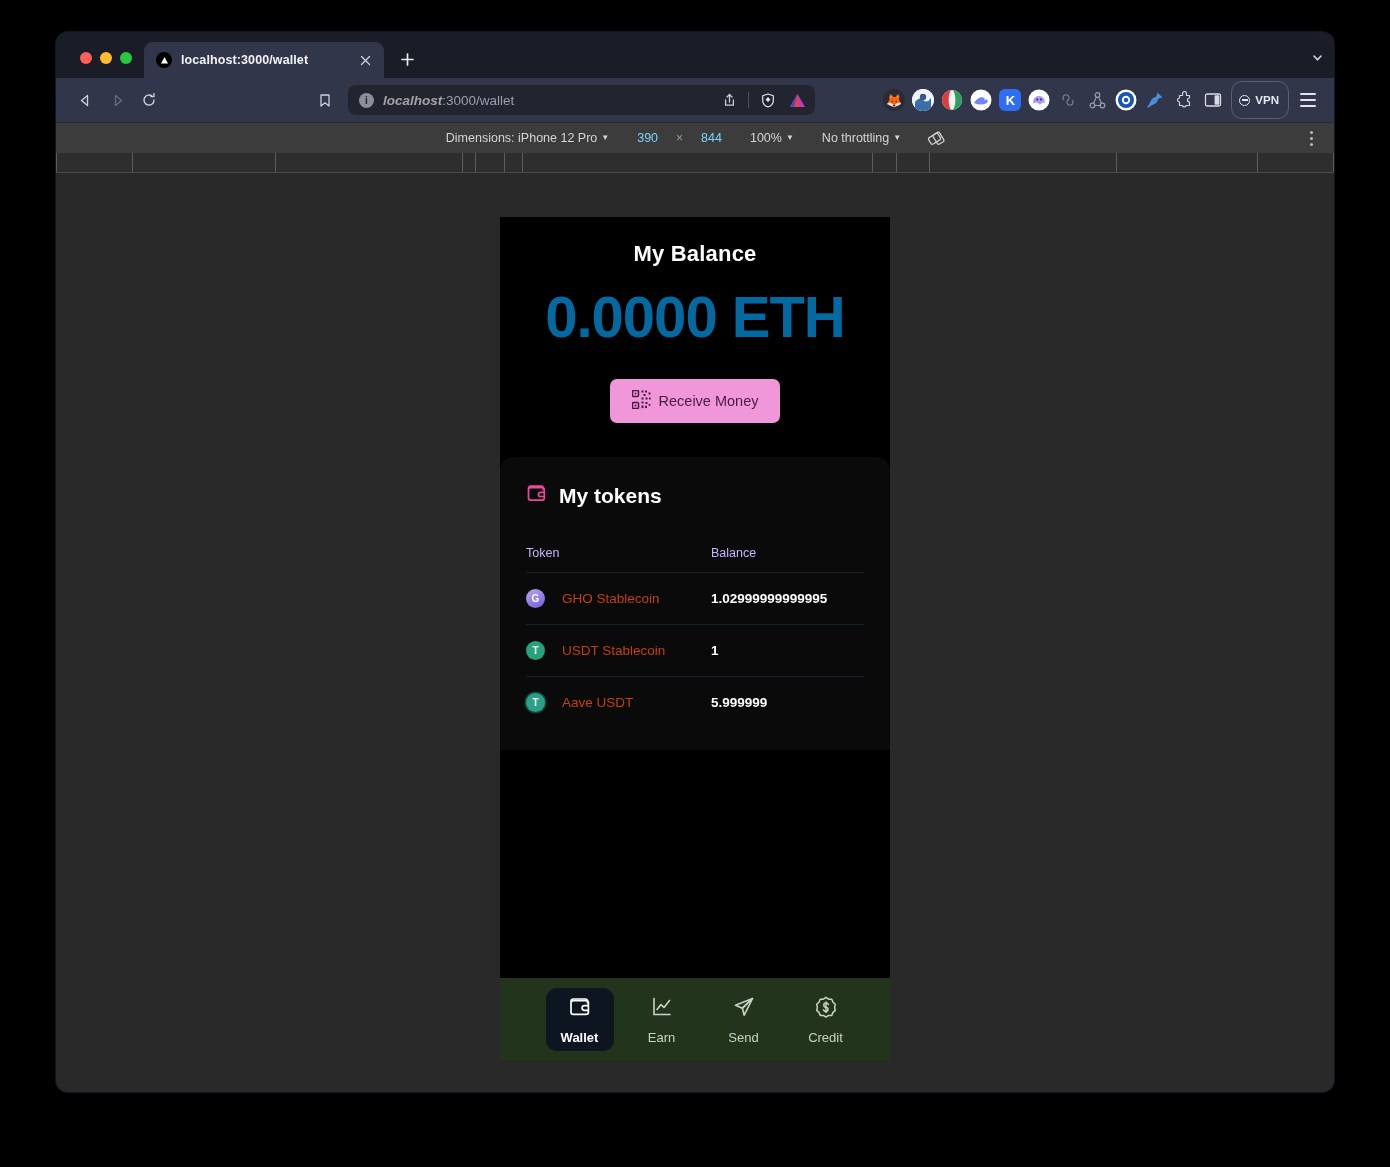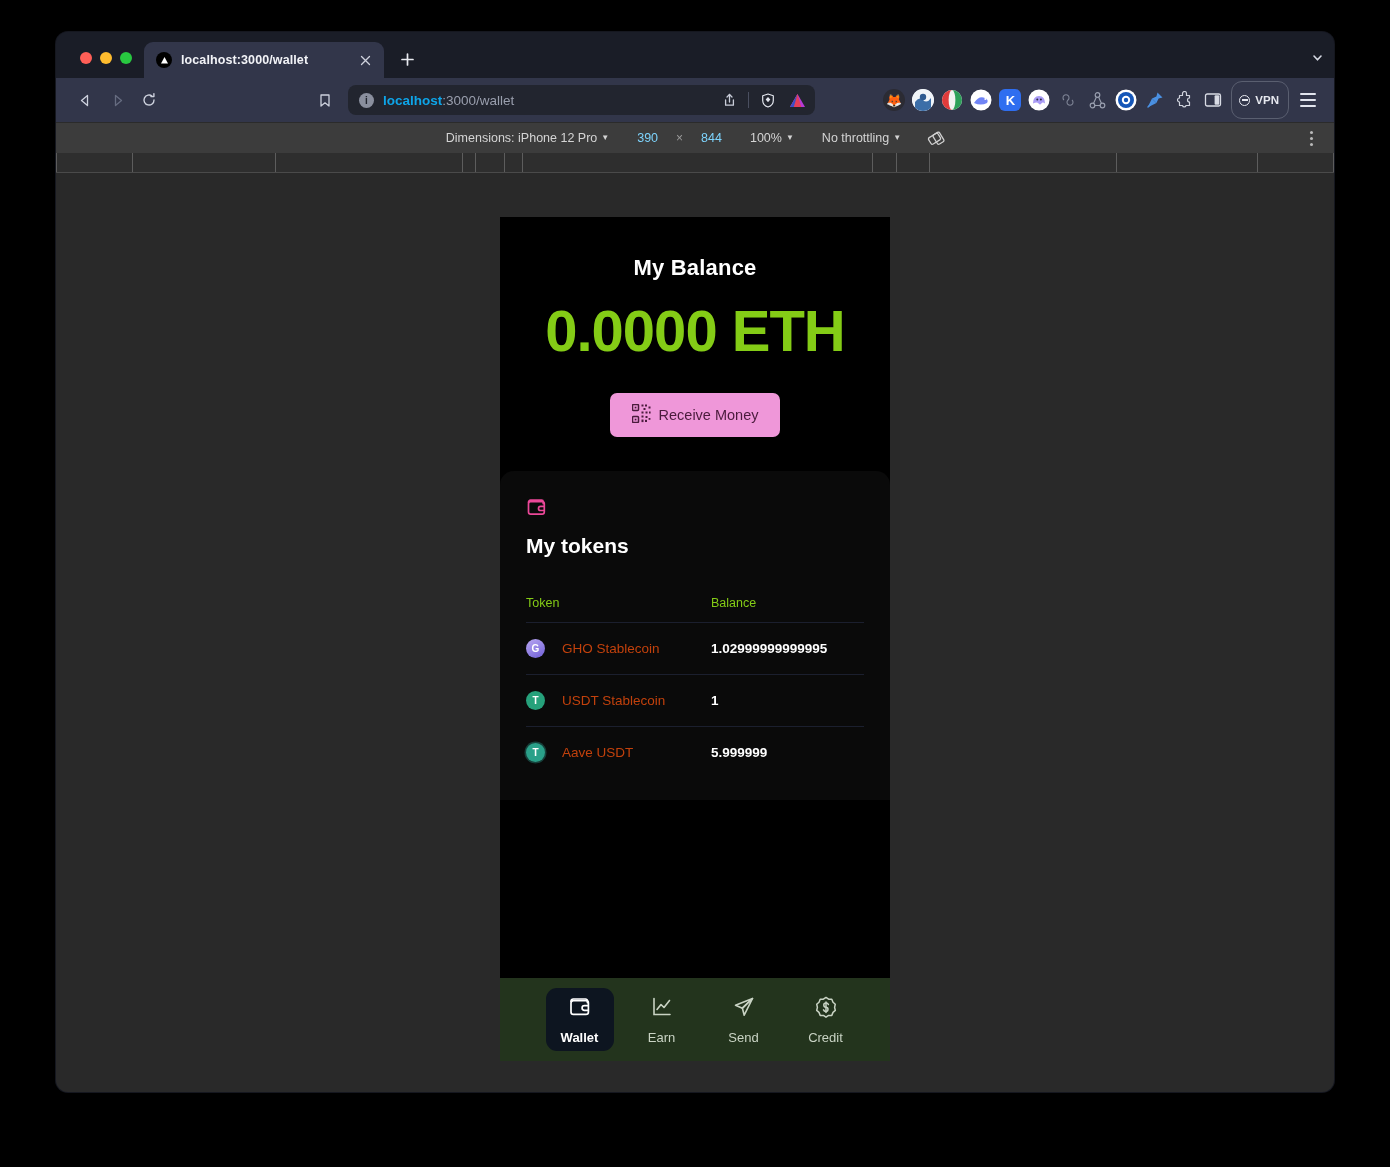--- a/index.html
+++ b/index.html
@@ -105,21 +105,21 @@
     width:15px;height:15px;border-radius:50%;
     background:#8a8f9e;
     color:#22252f; font-size:10px; font-weight:700;
     display:flex;align-items:center;justify-content:center;
     flex:0 0 auto;
   }
   .omni-url{
     flex:1; font-size:13.5px; color:#9a9fae; white-space:nowrap;
     overflow:hidden;
   }
-  .omni-url b{color:#0ea5e9; font-weight:700;}
+  .omni-url b{color:#a3a3a3; font-weight:700;font-style:italic;}
   .omni-act{
     width:20px;height:20px;flex:0 0 auto;
     display:flex;align-items:center;justify-content:center;
     color:#c9cdd9;
   }
   .omni-sep{width:1px;height:16px;background:#4a4f60;flex:0 0 auto;}
 
   #ext-bar{
     display:flex; align-items:center; gap:7px;
     margin-left:66px;
@@ -205,29 +205,29 @@
     left:444px; top:44px;
     width:390px; height:844px;
     background:#000;
     overflow:hidden;
     display:flex; flex-direction:column;
   }
 
   
   #balance-card{
     background:#000;
-    padding:38px 20px 34px;
+    padding:24px 20px 34px;
     text-align:center;
     flex:0 0 auto;
   }
   #balance-title{
     color:#fff; font-size:22px; font-weight:700; letter-spacing:.2px;
   }
   #balance-amount{
-    color:#84cc16; font-weight:800;
+    color:#0369a1; font-weight:800;
     font-size:58px; line-height:60px;
     margin-top:20px;
     letter-spacing:-1px;
   }
   #receive-btn{
     margin:32px auto 0;
     background:#ef97d9;
     border:none; border-radius:7px;
     height:44px; padding:0 22px;
     display:flex; align-items:center; gap:8px;
@@ -238,29 +238,28 @@
 
   
   #tokens-card{
     background:#0a0a0a;
     border-radius:14px 14px 0 0;
     margin:0;
     padding:26px 26px 22px;
     flex:0 0 auto;
   }
   #tokens-header{
-    display:flex; align-items:flex-start; gap:12px;
+    display:flex; align-items:center; gap:12px;
     margin-bottom:38px;
-    flex-direction:column;
   }
   #tokens-title{color:#fff;font-size:21px;font-weight:700;}
   .tokens-table{width:100%; border-collapse:collapse;}
   .tokens-table th{
     text-align:left;
-    color:#84cc16; font-size:12.5px; font-weight:400;
+    color:#c4b5fd; font-size:12.5px; font-weight:400;
     padding:0 0 12px 0;
     border-bottom:1px solid #1b1f2e;
   }
   .tokens-table th.col-token{width:185px;}
   .tokens-table td{
     padding:16px 0;
     border-bottom:1px solid #1b1f2e;
     vertical-align:middle;
   }
   .tokens-table tr:last-child td{border-bottom:none;}

